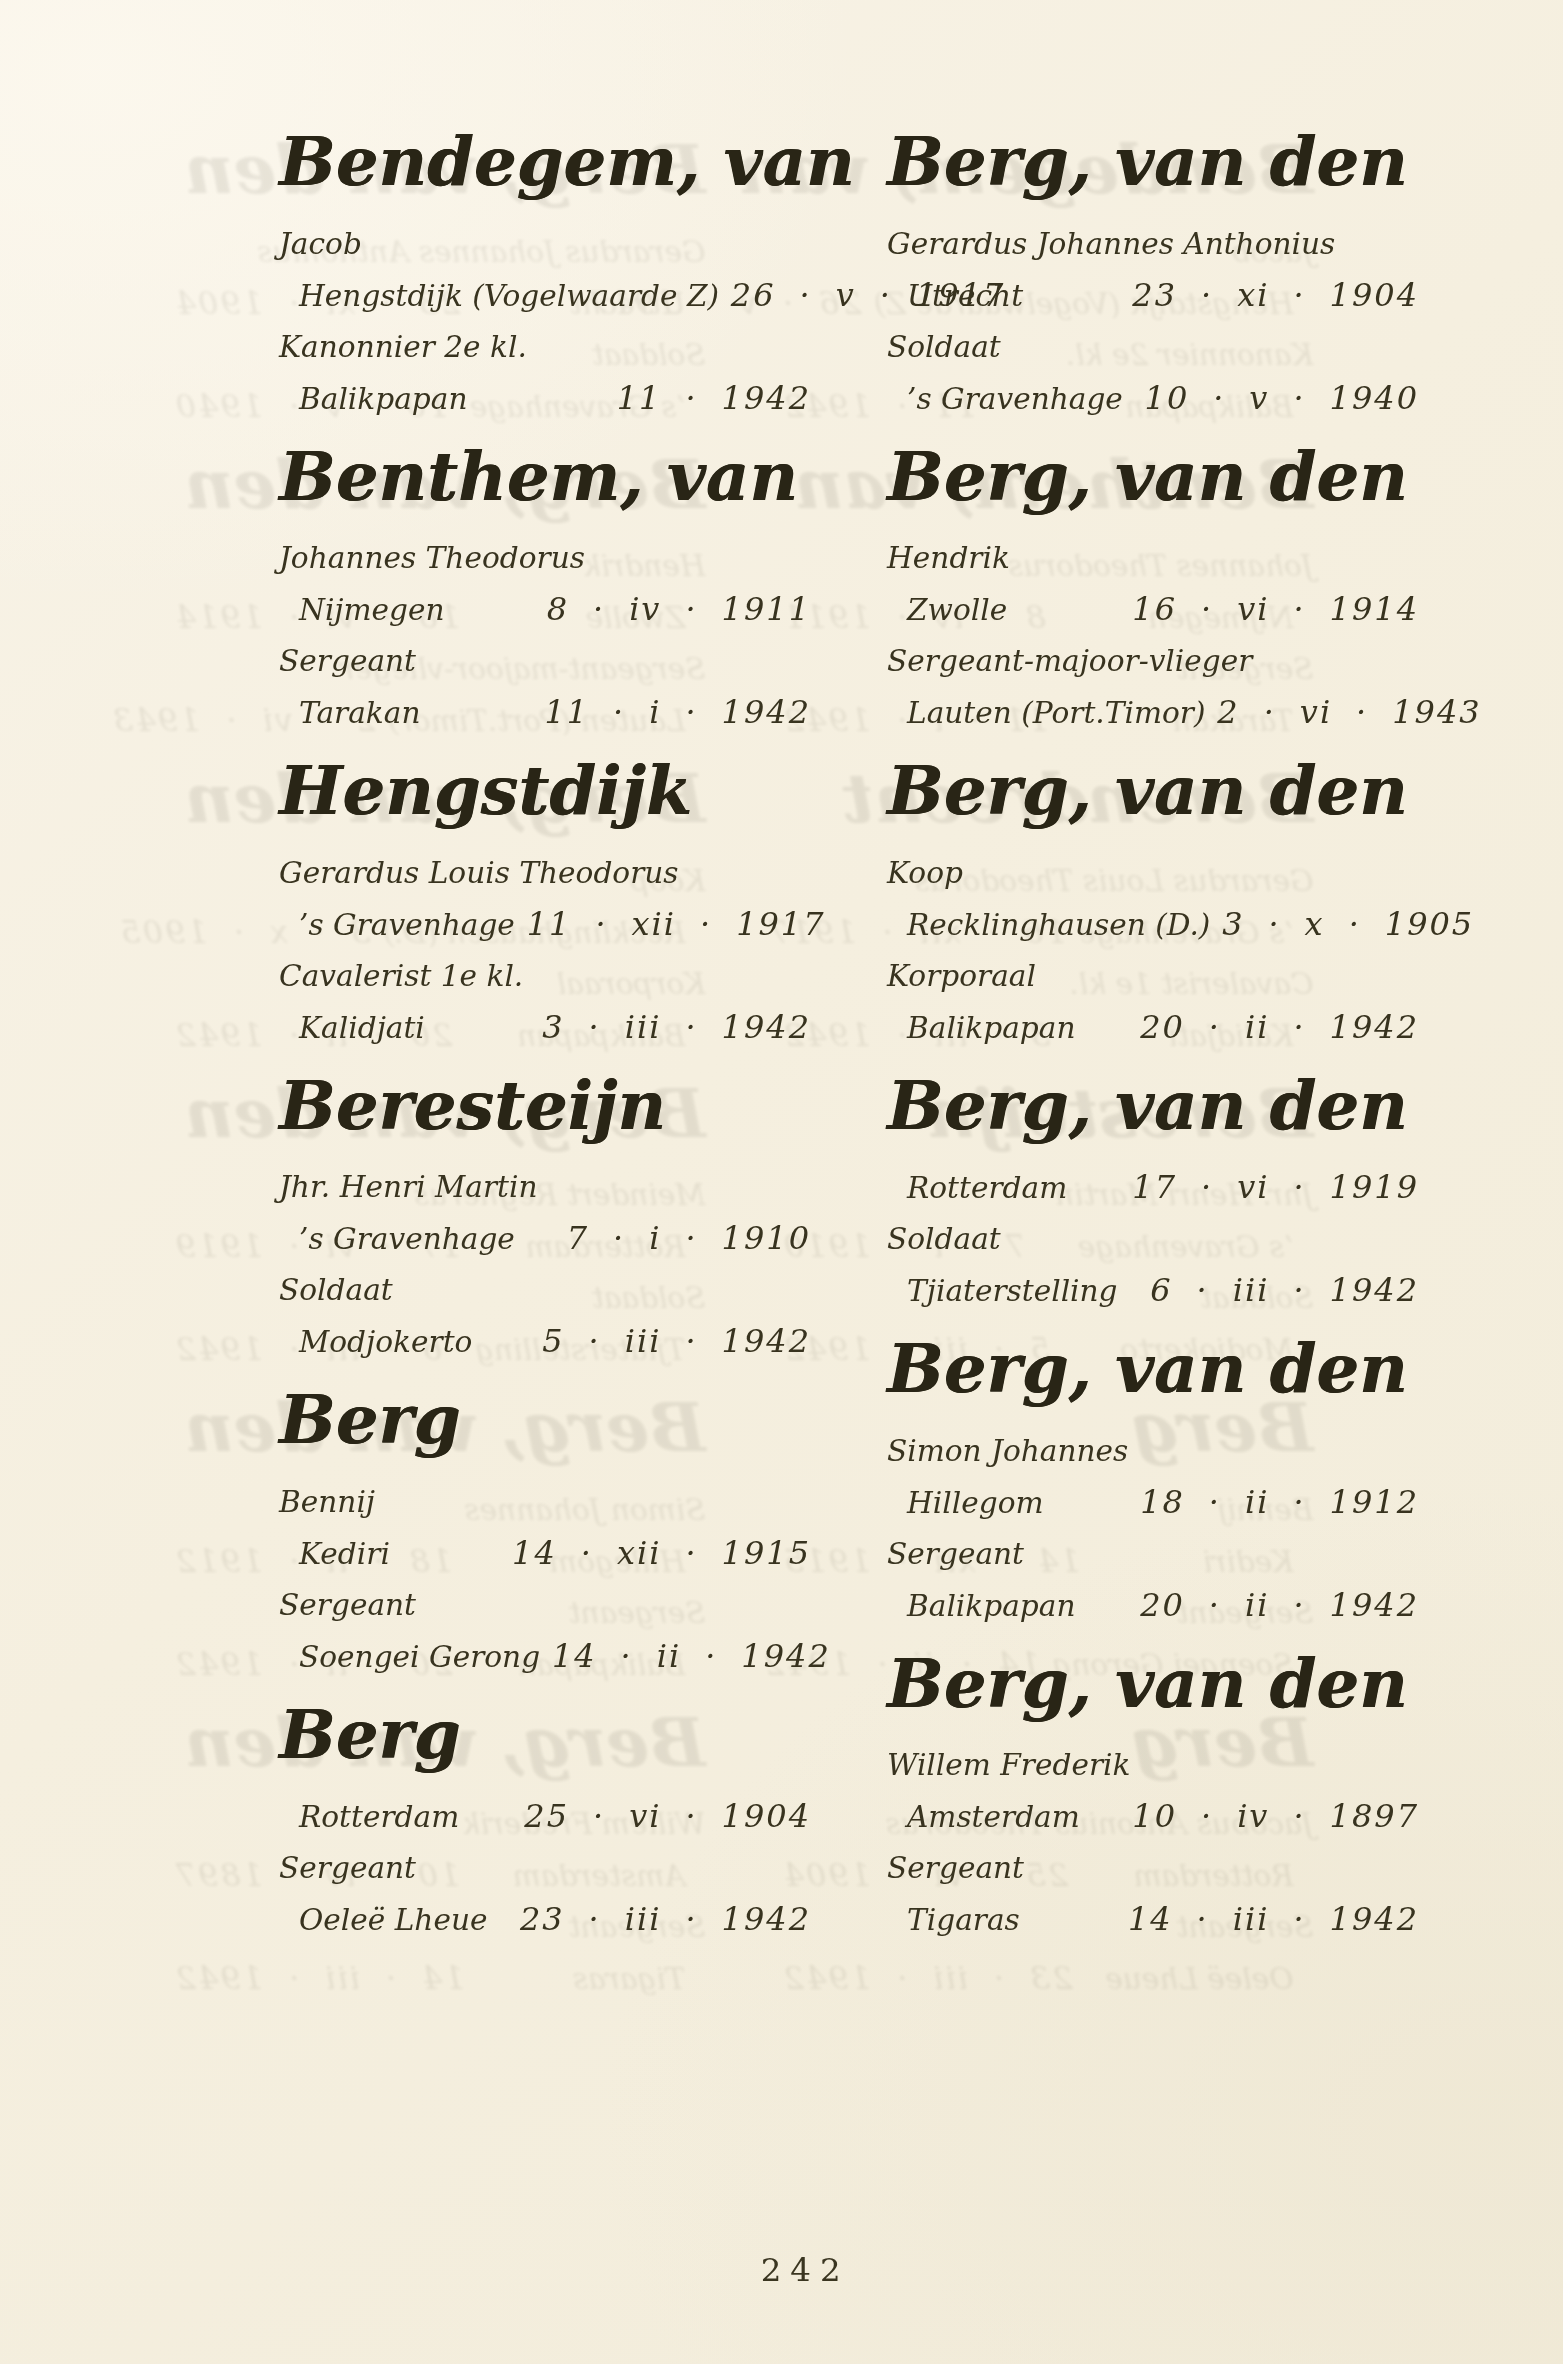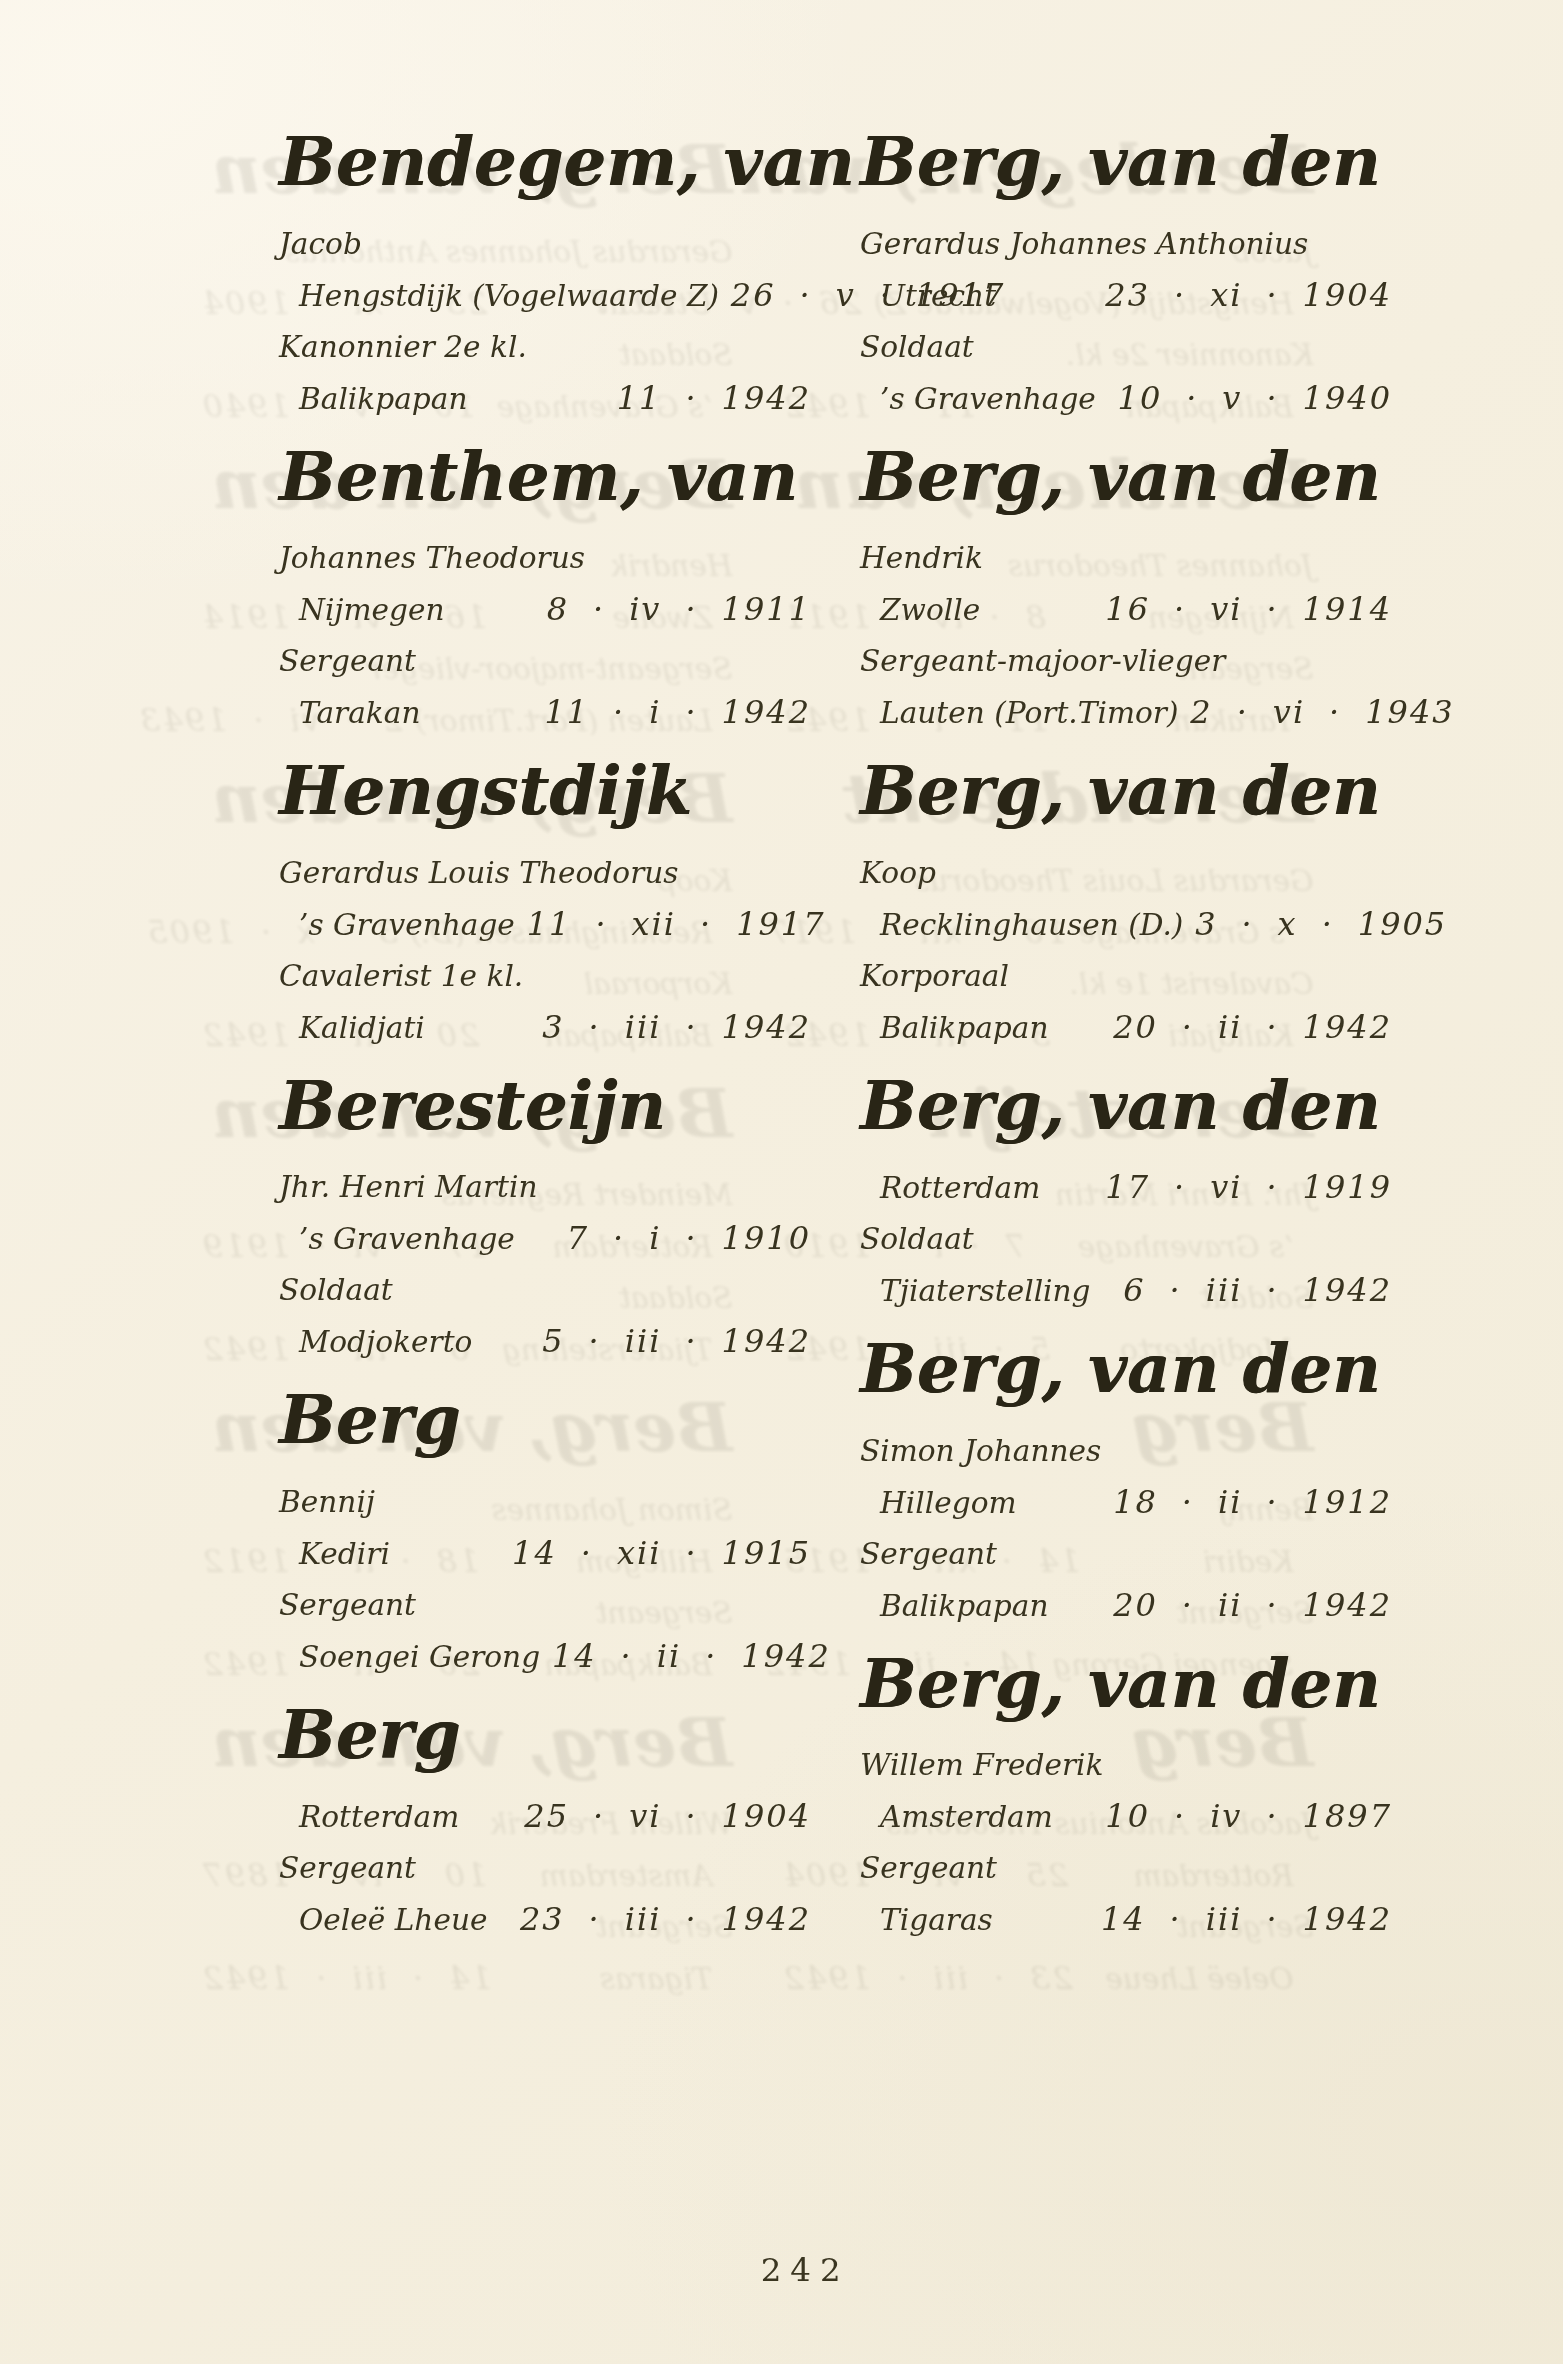--- a/index.html
+++ b/index.html
@@ -19,21 +19,21 @@
   .ghost{
     position:absolute;inset:0;
     transform:scaleX(-1) translate(-29.6px,7.9px);
     opacity:.085;
     filter:blur(1.4px);
     pointer-events:none;
   }
   .content{position:absolute;inset:0;}
   .col{position:absolute;top:124px;width:532px;}
   .col-left{left:279px;}
-  .col-right{left:860px;}
+  .col-right{left:887px;}
   .entry{margin:0 0 13.8px 0;}
   .surname{
     font-style:italic;font-weight:700;
     font-size:67px;line-height:1.12;
     letter-spacing:0;
     color:#292516;
     margin:0 0 19.7px 0;
     white-space:nowrap;
     text-shadow:0.6px 0 0 #292516;
   }

